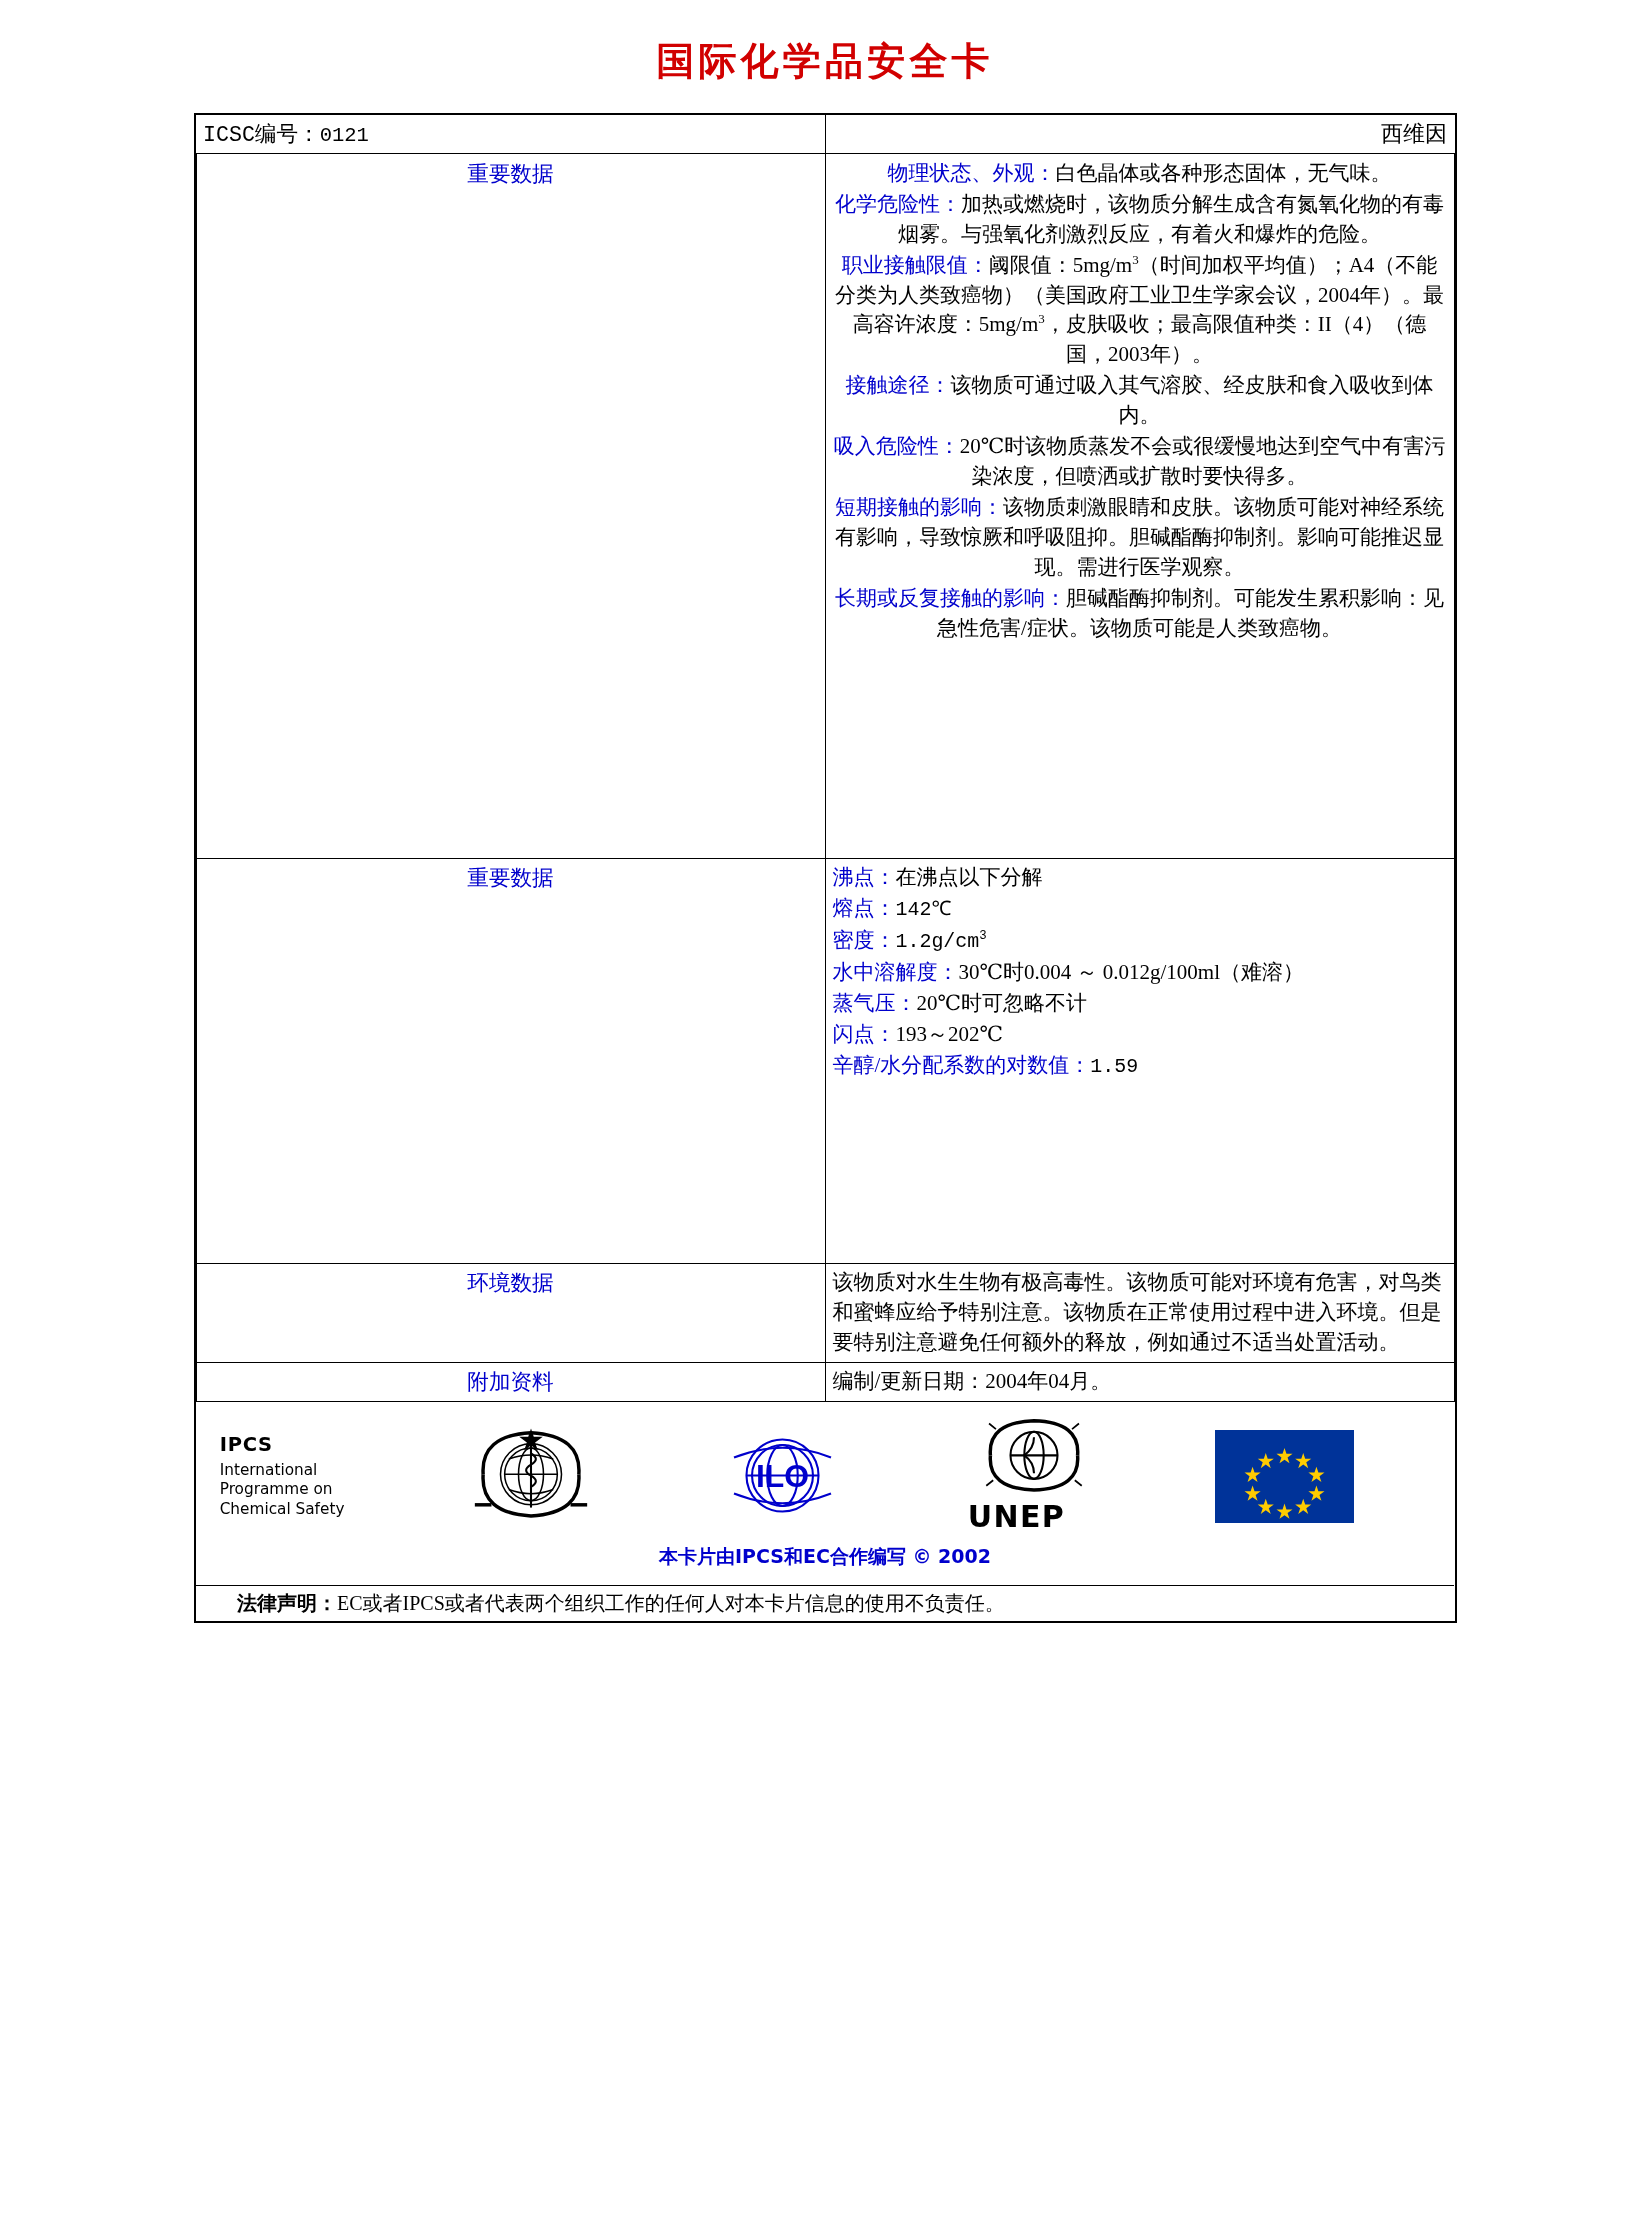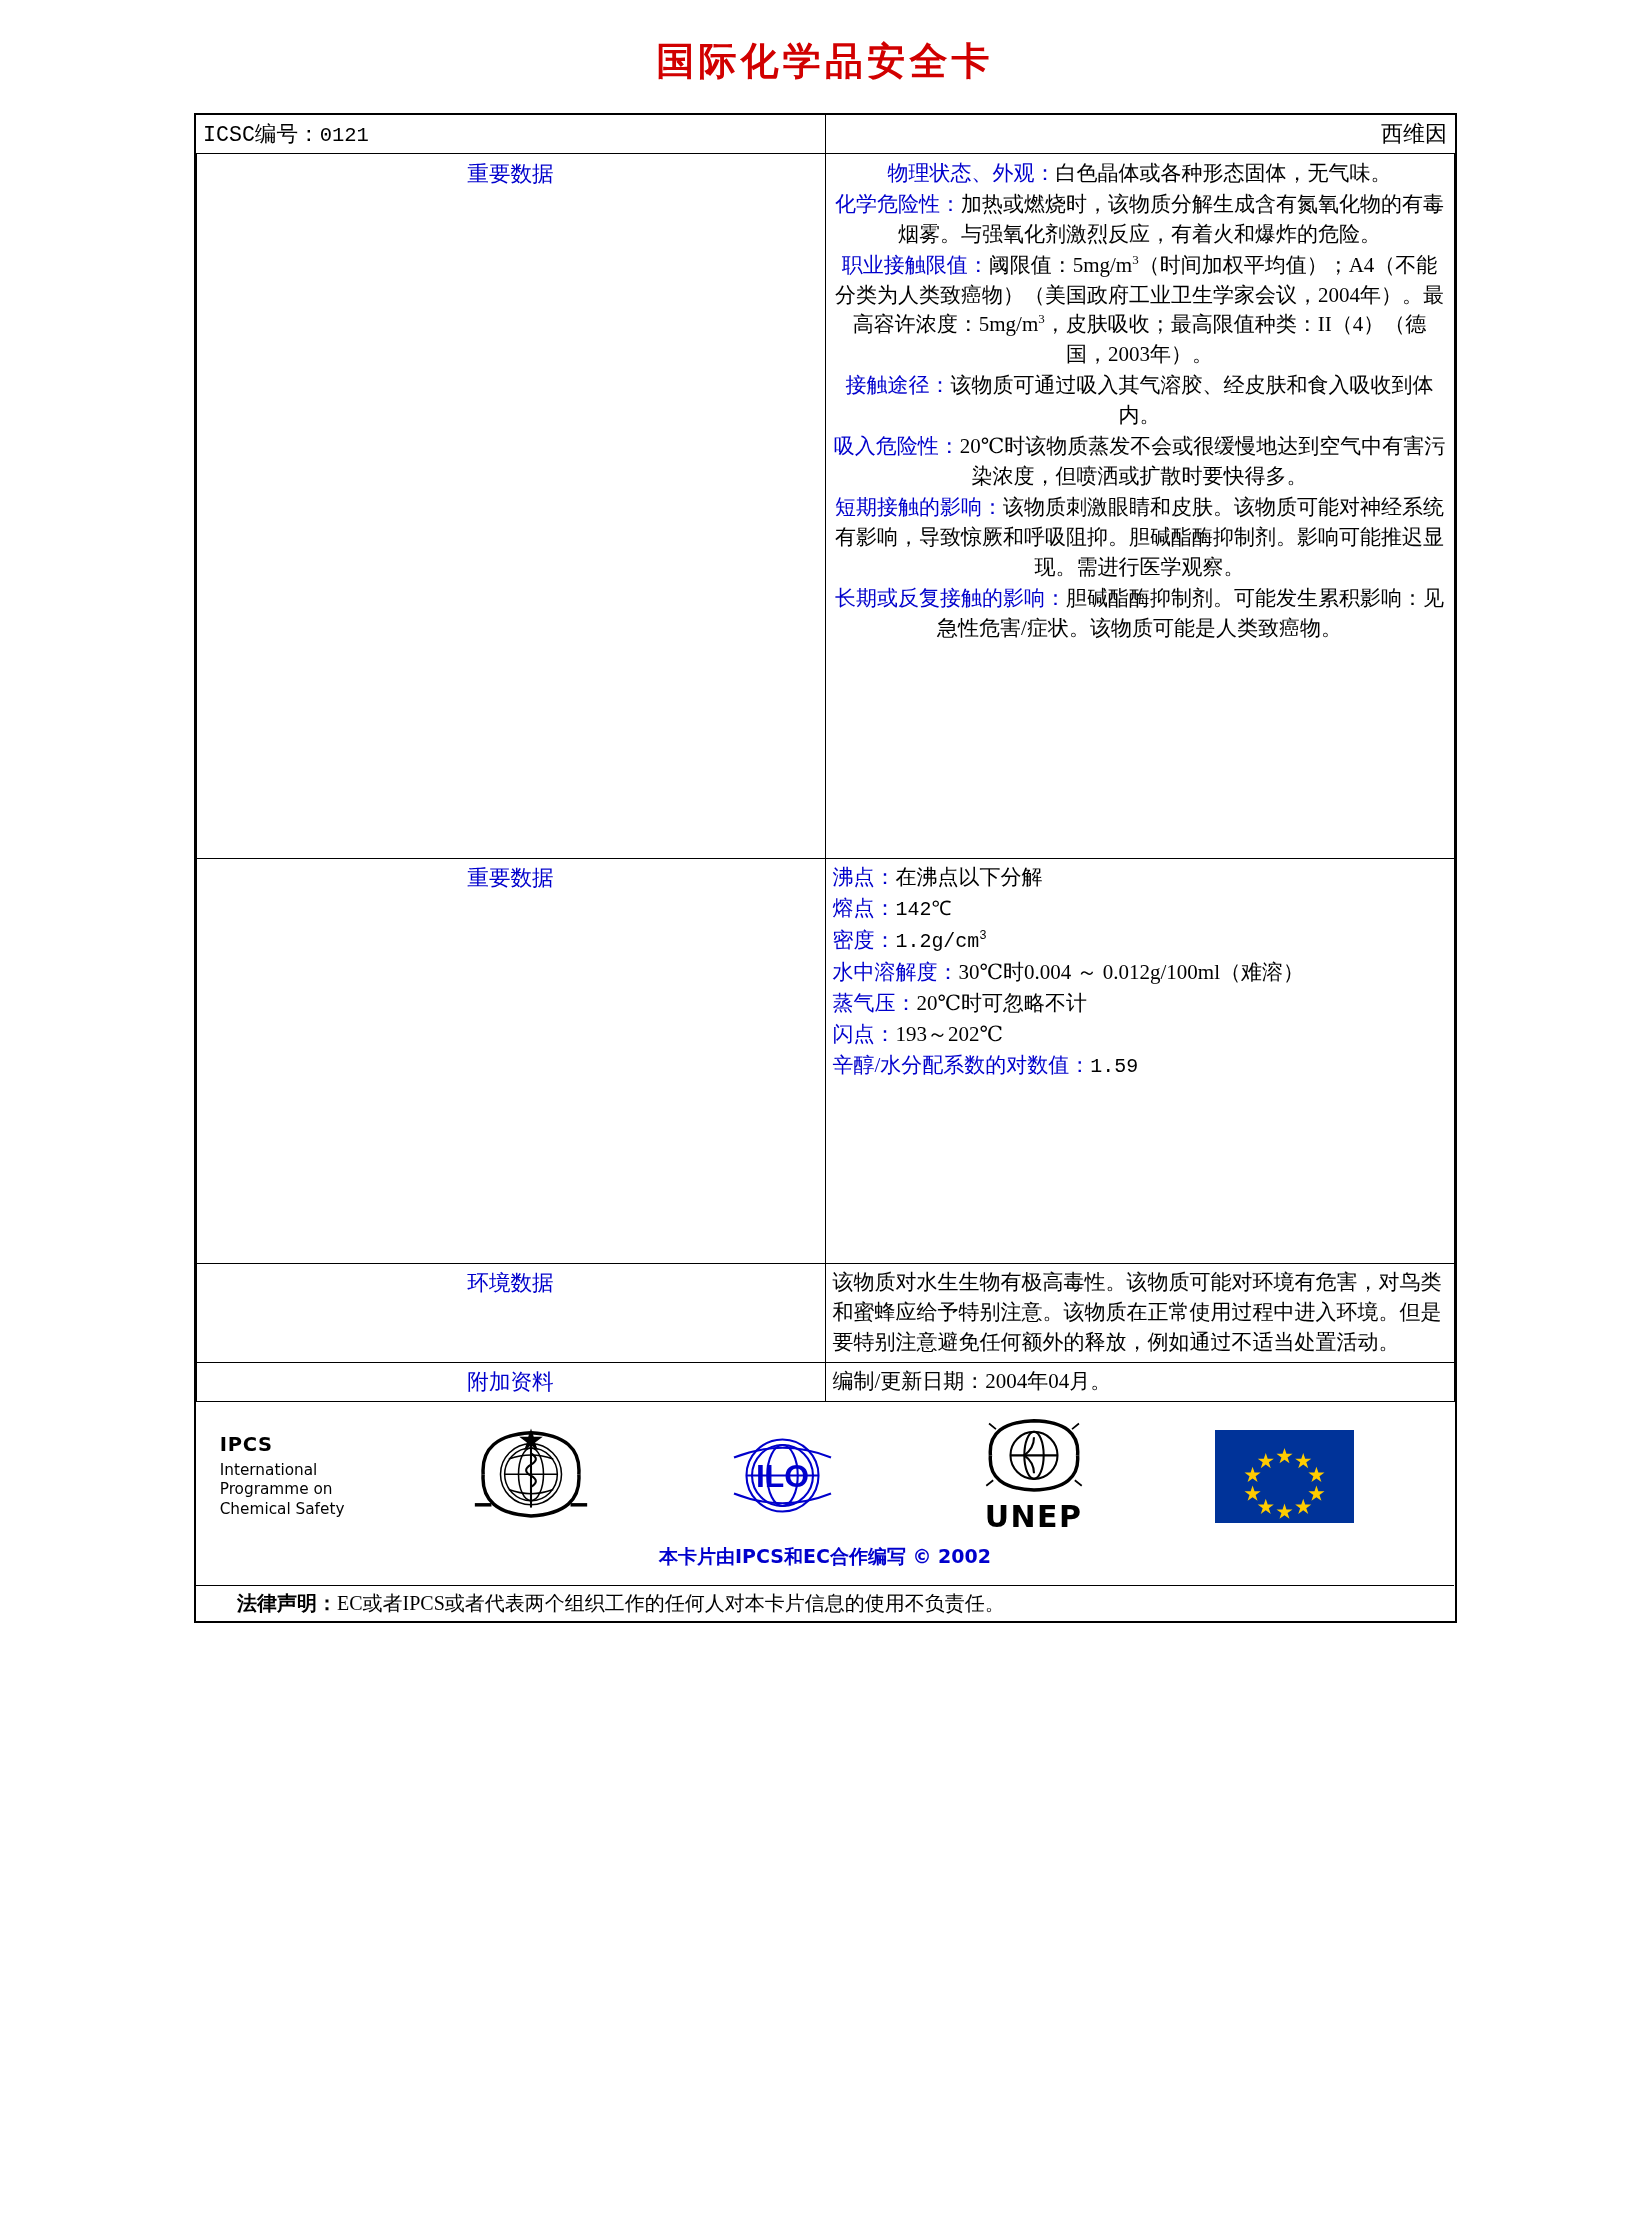--- a/index.html
+++ b/index.html
@@ -115,21 +115,21 @@
     display: block;
     margin-bottom: 2.8px;
   }
   .logos {
     flex: 1;
     display: flex;
     align-items: center;
     justify-content: space-around;
     padding-right: 28px;
   }
-  .logo { text-align: center; }
+  .logo { text-align: left; }
   .eu-flag {
     width: 139px;
     height: 93px;
     background: #003399;
     position: relative;
   }
   .coop {
     text-align: center;
     color: #0000cc;
     font-family: "DejaVu Sans", "Liberation Sans", sans-serif;

